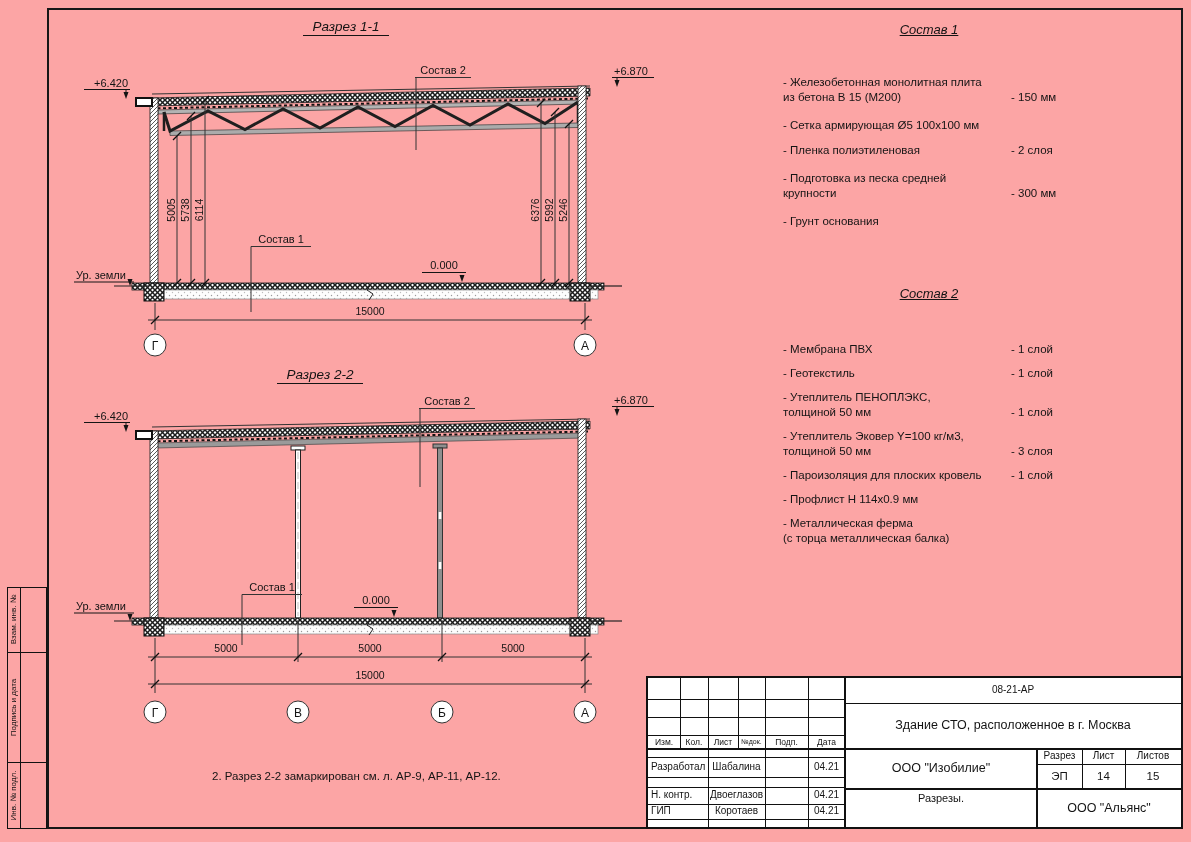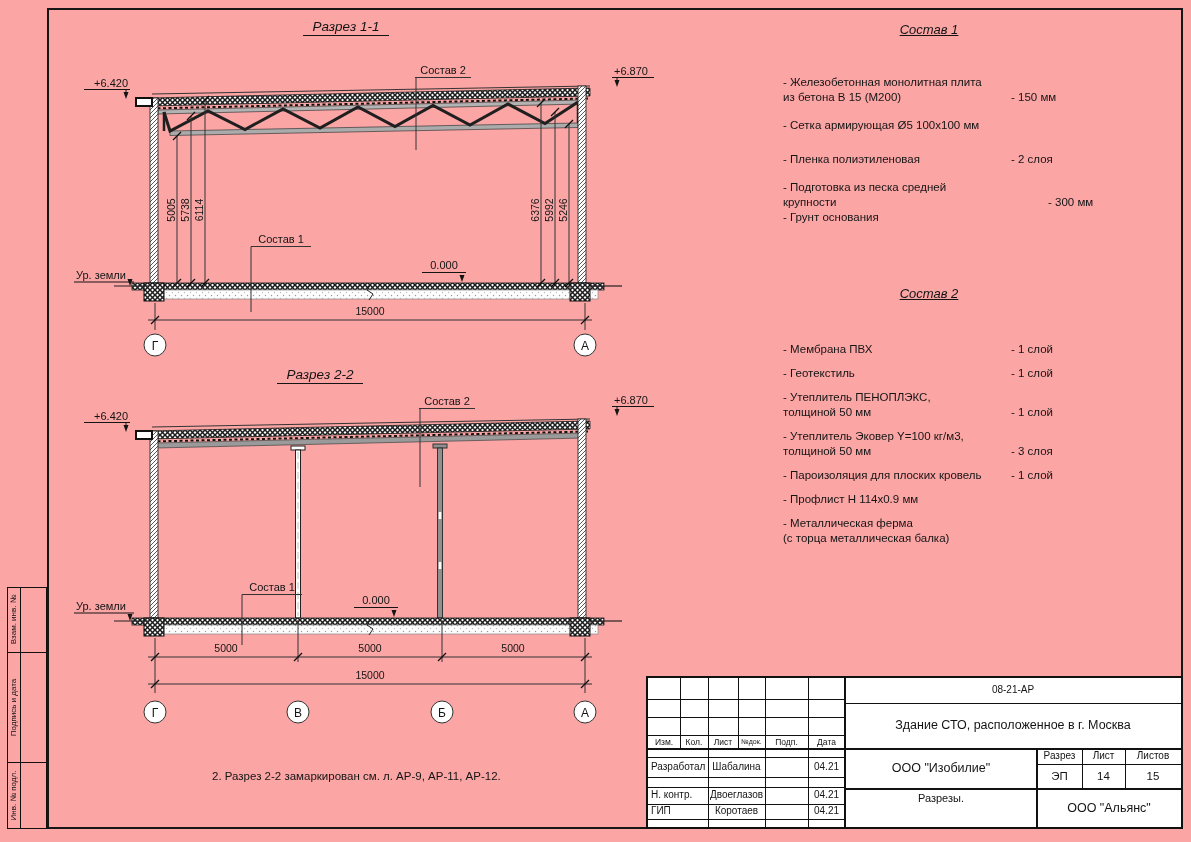--- a/index.html
+++ b/index.html
@@ -246,33 +246,33 @@
     <div class="shead-wrap" style="margin-bottom:37px;">
       <span class="shead" style="font-weight:normal;">Состав 1</span>
     </div>
     <div class="sitem" style="margin-bottom:13px;">
       <div class="stxt">
           <div>- Железобетонная  монолитная плита</div>
           <div>из бетона В 15 (М200)</div>
         </div>
       <div class="sval">- 150 мм</div>
     </div>
-    <div class="sitem" style="margin-bottom:19px;">
+    <div class="sitem" style="margin-bottom:10px;">
       <div class="stxt">
           <div>- Сетка армирующая Ø5 100х100 мм</div>
         </div>
       <div class="sval"></div>
     </div>
     <div class="sitem" style="margin-bottom:13px;">
       <div class="stxt">
           <div>- Пленка полиэтиленовая</div>
         </div>
       <div class="sval">-  2 слоя</div>
     </div>
-    <div class="sitem" style="gap:37px;">
+    <div class="sitem" style="margin-bottom:13px;">
       <div class="stxt">
           <div>- Подготовка из песка средней</div>
           <div>крупности</div>
         </div>
       <div class="sval">- 300 мм</div>
     </div>
     <div class="sitem">
       <div class="stxt">
           <div>- Грунт основания</div>
         </div>

